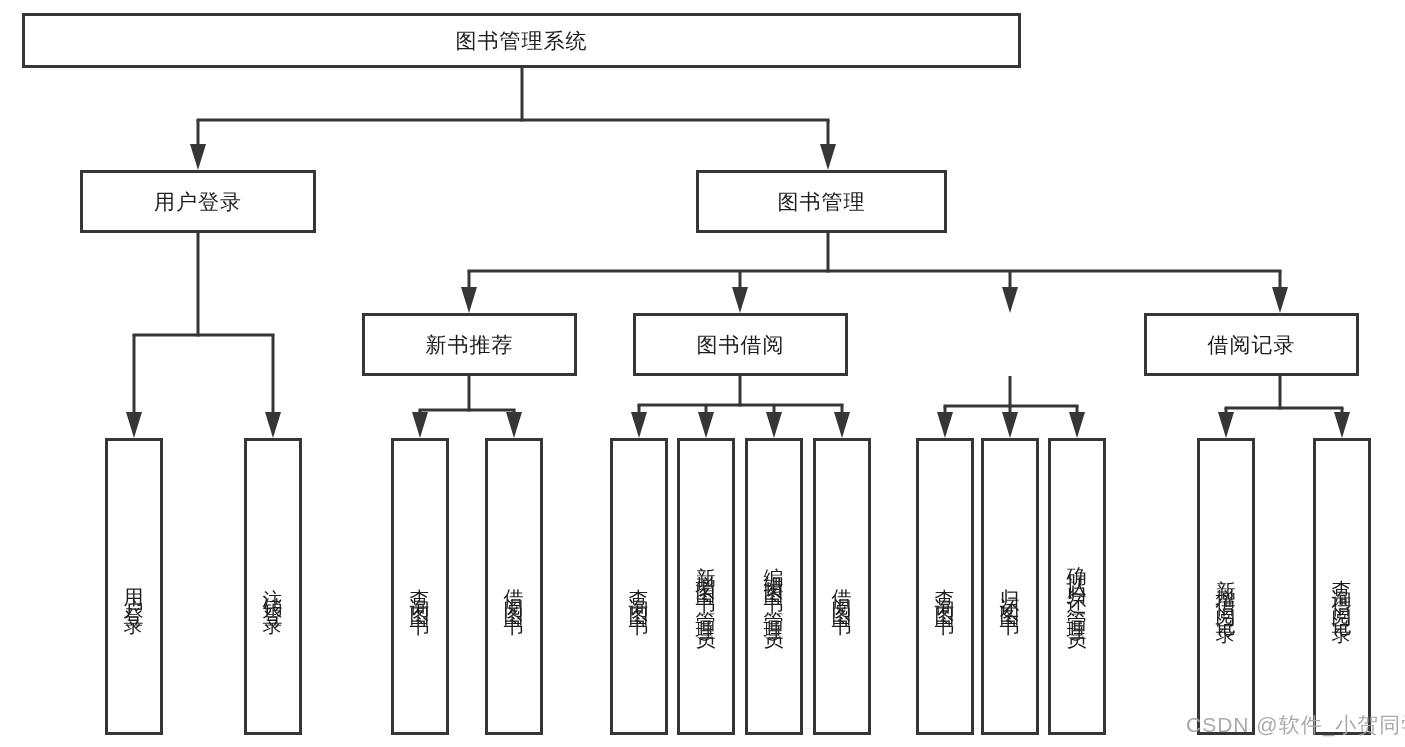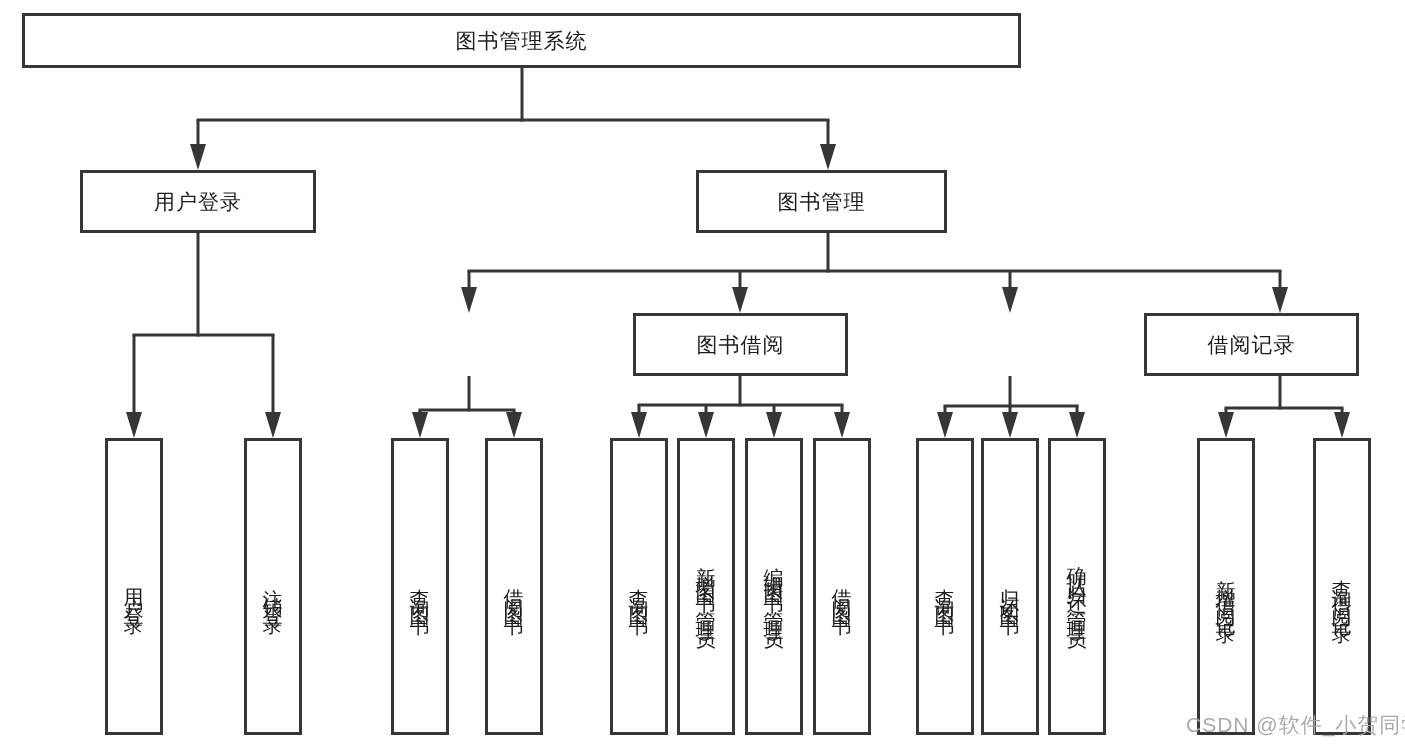--- a/index.html
+++ b/index.html
@@ -160,20 +160,23 @@
     <span>图书管理系统</span>
   </div>
 
   <div class="node node-l2a">
     <span>用户登录</span>
   </div>
   <div class="node node-l2b">
     <span>图书管理</span>
   </div>
 
+  <div class="node node-l3 l3-0">
+    <span>新书推荐</span>
+  </div>
   <div class="node node-l3 l3-1">
     <span>图书借阅</span>
   </div>
   <div class="node node-l3 l3-3">
     <span>借阅记录</span>
   </div>
 
   <div class="node leaf leaf-0">
     <span class="vtext">用户登录</span>
   </div>

